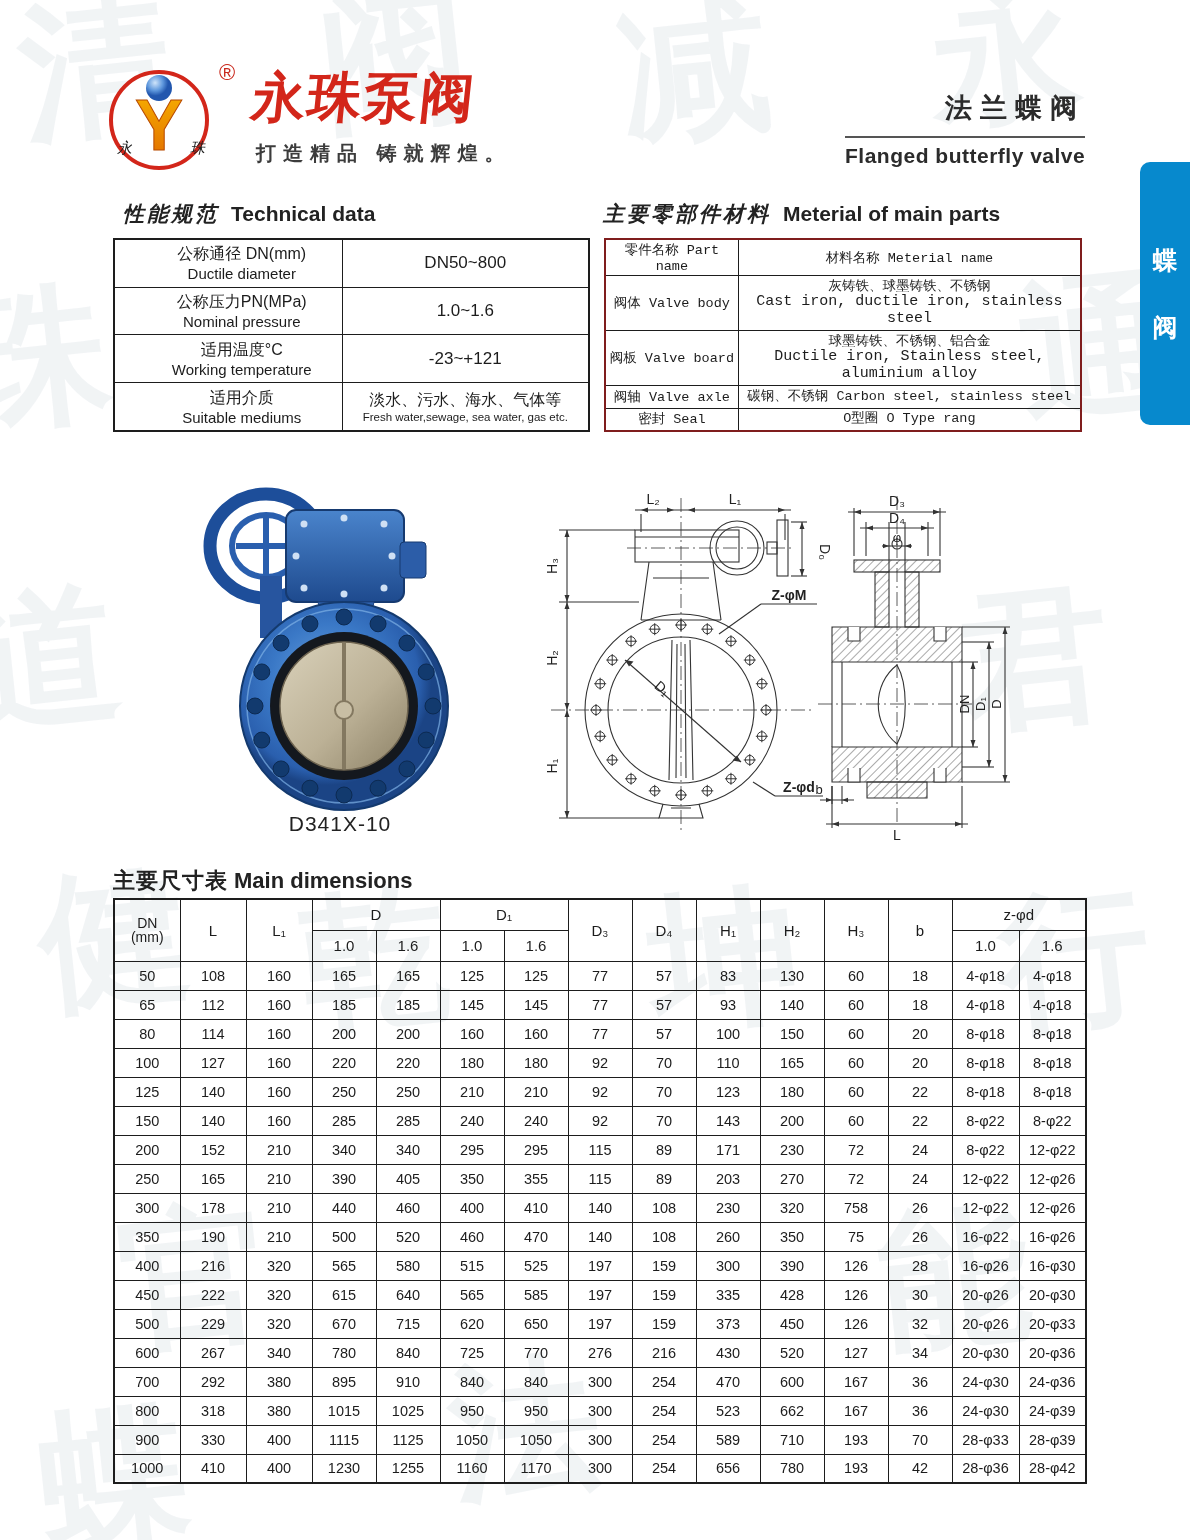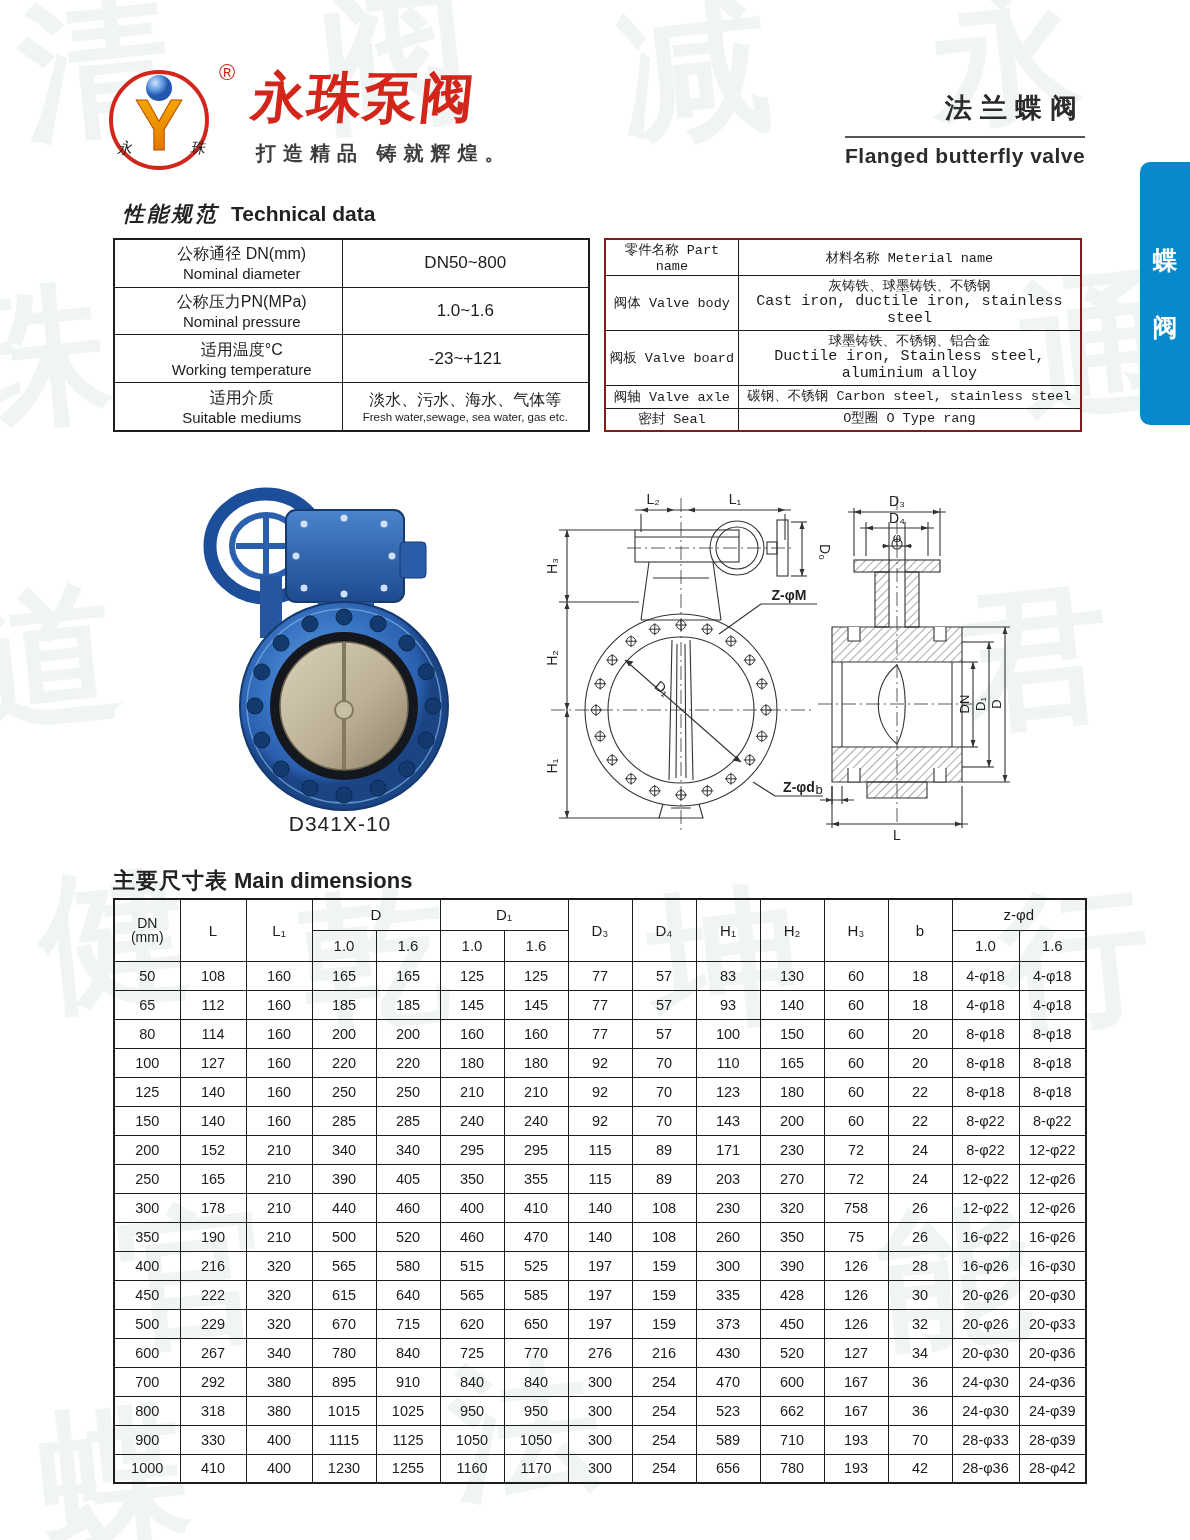--- a/index.html
+++ b/index.html
@@ -125,28 +125,31 @@
   </div>
 
   <div id="side-tab" class="layer">
     <span data-bind="side_tab.char1">蝶</span>
     <span data-bind="side_tab.char2">阀</span>
   </div>
 
   <div id="tech-heading" class="layer sec-heading">
     <span class="cn-cal" data-bind="technical.heading_cn">性能规范</span><span data-bind="technical.heading_en">Technical data</span>
   </div>
+  <div id="mat-heading" class="layer sec-heading">
+    <span class="cn-cal" data-bind="materials.heading_cn">主要零部件材料</span><span data-bind="materials.heading_en">Meterial of main parts</span>
+  </div>
 
   <div id="tech-table" class="layer">
     <table>
       <tbody>
           <tr>
         <td class="lab">
               <div class="cn" data-bind="technical.rows.0.label_cn">公称通径 DN(mm)</div>
-              <div class="en" data-bind="technical.rows.0.label_en">Nominal diameter</div>
+              <div class="en" data-bind="technical.rows.0.label_en">Ductile diameter</div>
             </td>
         <td class="val">
               <div class="v1" data-bind="technical.rows.0.value_line1">DN50~800</div>
             </td>
       </tr>
       <tr>
         <td class="lab">
               <div class="cn" data-bind="technical.rows.1.label_cn">公称压力PN(MPa)</div>
               <div class="en" data-bind="technical.rows.1.label_en">Nominal pressure</div>
             </td>

